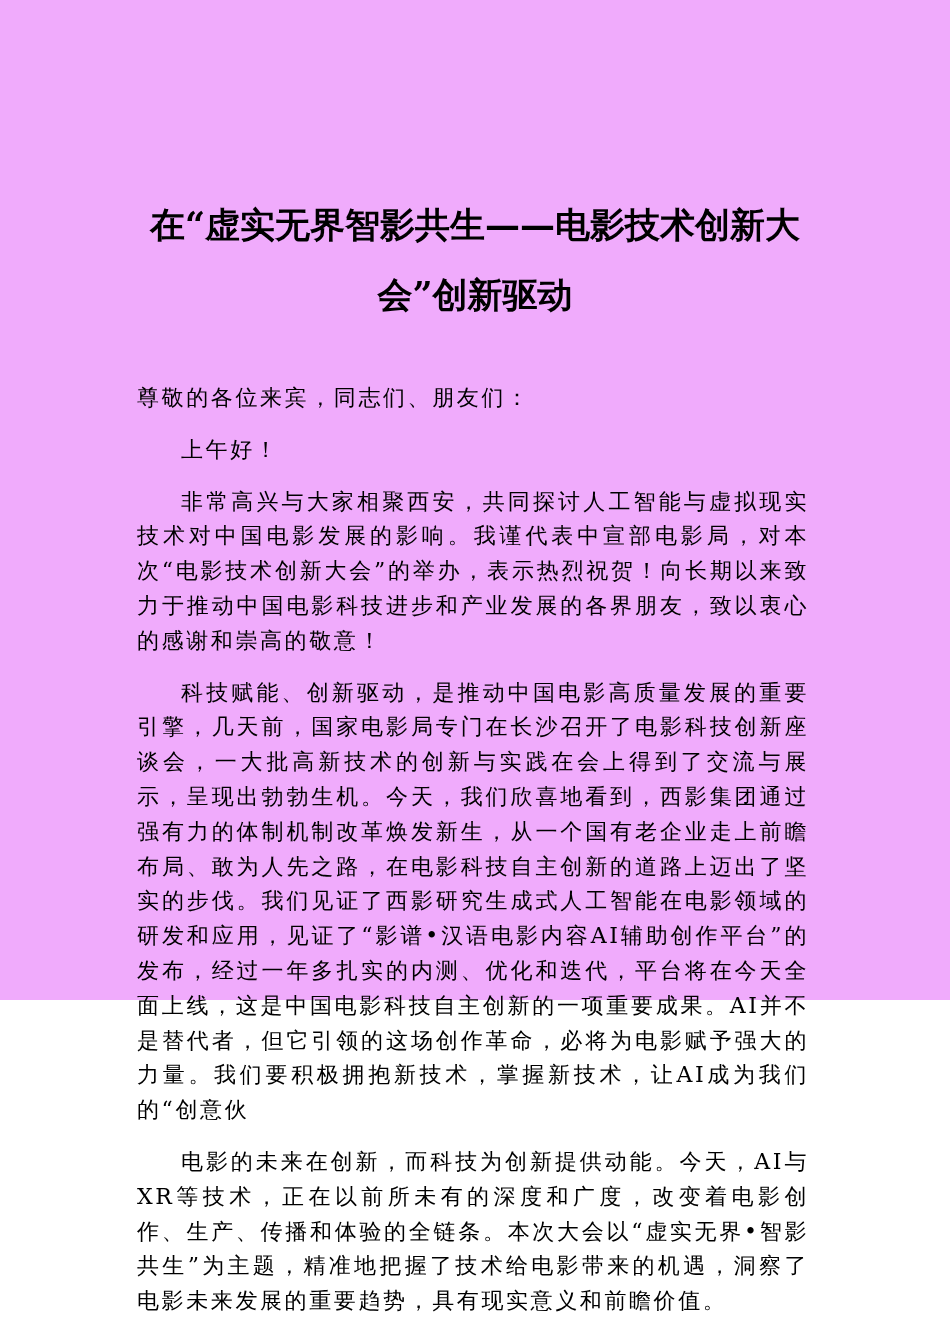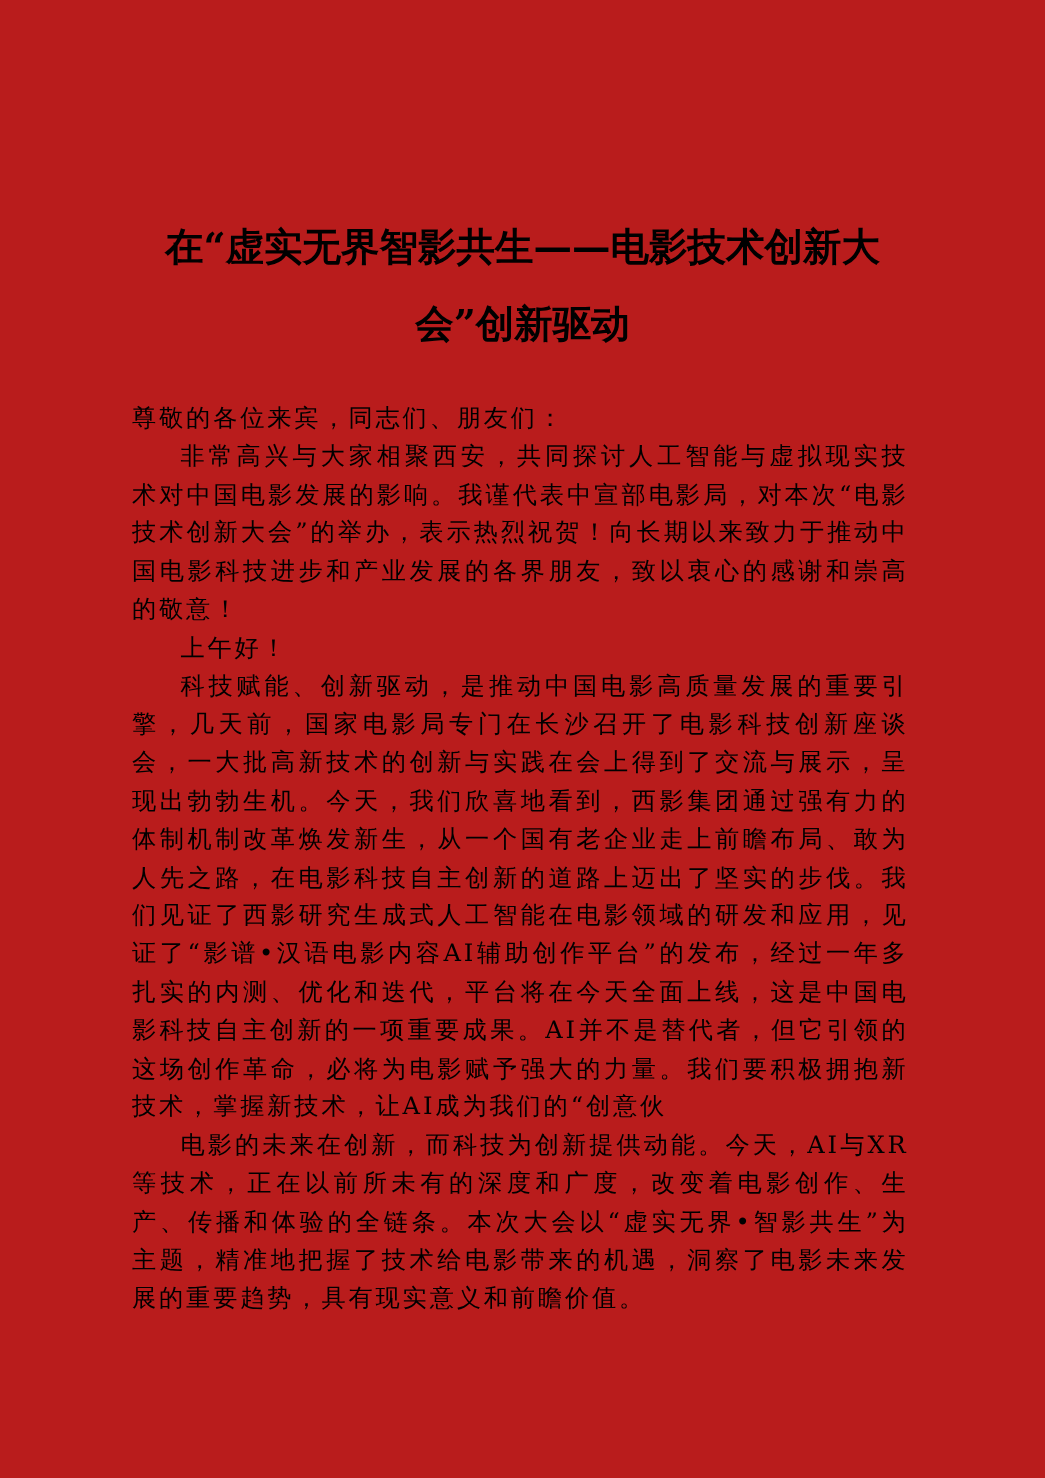--- a/index.html
+++ b/index.html
@@ -13,22 +13,22 @@
       position: relative;
       overflow: hidden;
       color: #000000;
       font-family: "Liberation Serif", "DejaVu Serif", serif;
     }
     .page {
       position: absolute;
       left: 0;
       top: 0;
       width: 950px;
-      height: 1344px;
-      background: #b91c1c;
+      height: 1000px;
+      background: #f0abfc;
     }
     .title {
       position: absolute;
       left: 120px;
       top: 190px;
       width: 710px;
       margin: 0;
       text-align: center;
       font-family: "DejaVu Serif", "Liberation Serif", serif;
       font-weight: bold;
@@ -44,40 +44,40 @@
       left: 120px;
       top: 364px;
       width: 706px;
       font-family: "DejaVu Serif", "Liberation Serif", serif;
       font-size: 22px;
       line-height: 34.8px;
       text-align: justify;
       text-align-last: left;
     }
     .body p {
-      margin: 0;
+      margin: 17px;
       padding: 0;
       text-indent: 2em;
       letter-spacing: 2.6px;
     }
     .body p.salutation {
       text-indent: 0;
     }
   </style>
 </head>
 <body>
 
 <div class="page">
 
   <h1 class="title">
     <span>在“虚实无界智影共生——电影技术创新大</span>
     <span>会”创新驱动</span>
   </h1>
 
   <div class="body">
     <p class="salutation">尊敬的各位来宾，同志们、朋友们：</p>
+    <p>上午好！</p>
     <p>非常高兴与大家相聚西安，共同探讨人工智能与虚拟现实技术对中国电影发展的影响。我谨代表中宣部电影局，对本次“电影技术创新大会”的举办，表示热烈祝贺！向长期以来致力于推动中国电影科技进步和产业发展的各界朋友，致以衷心的感谢和崇高的敬意！</p>
-    <p>上午好！</p>
     <p>科技赋能、创新驱动，是推动中国电影高质量发展的重要引擎，几天前，国家电影局专门在长沙召开了电影科技创新座谈会，一大批高新技术的创新与实践在会上得到了交流与展示，呈现出勃勃生机。今天，我们欣喜地看到，西影集团通过强有力的体制机制改革焕发新生，从一个国有老企业走上前瞻布局、敢为人先之路，在电影科技自主创新的道路上迈出了坚实的步伐。我们见证了西影研究生成式人工智能在电影领域的研发和应用，见证了“影谱•汉语电影内容AI辅助创作平台”的发布，经过一年多扎实的内测、优化和迭代，平台将在今天全面上线，这是中国电影科技自主创新的一项重要成果。AI并不是替代者，但它引领的这场创作革命，必将为电影赋予强大的力量。我们要积极拥抱新技术，掌握新技术，让AI成为我们的“创意伙</p>
     <p>电影的未来在创新，而科技为创新提供动能。今天，AI与XR等技术，正在以前所未有的深度和广度，改变着电影创作、生产、传播和体验的全链条。本次大会以“虚实无界•智影共生”为主题，精准地把握了技术给电影带来的机遇，洞察了电影未来发展的重要趋势，具有现实意义和前瞻价值。</p>
   </div>
 
 </div>
 
 </body></html>

